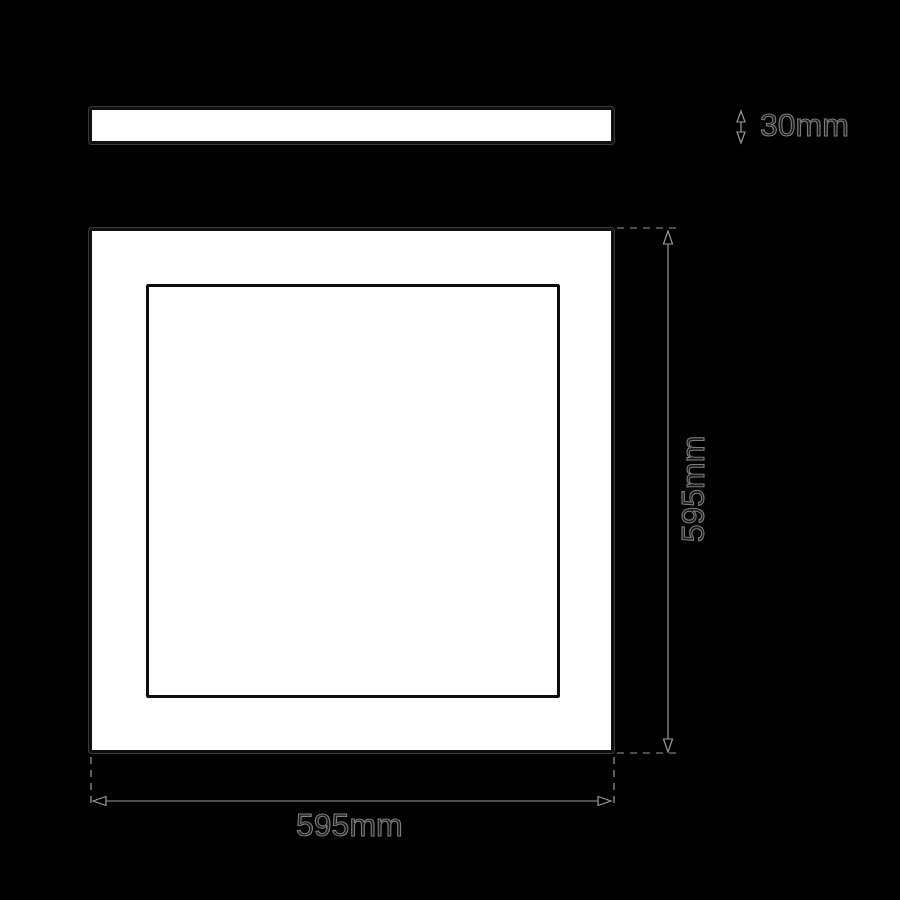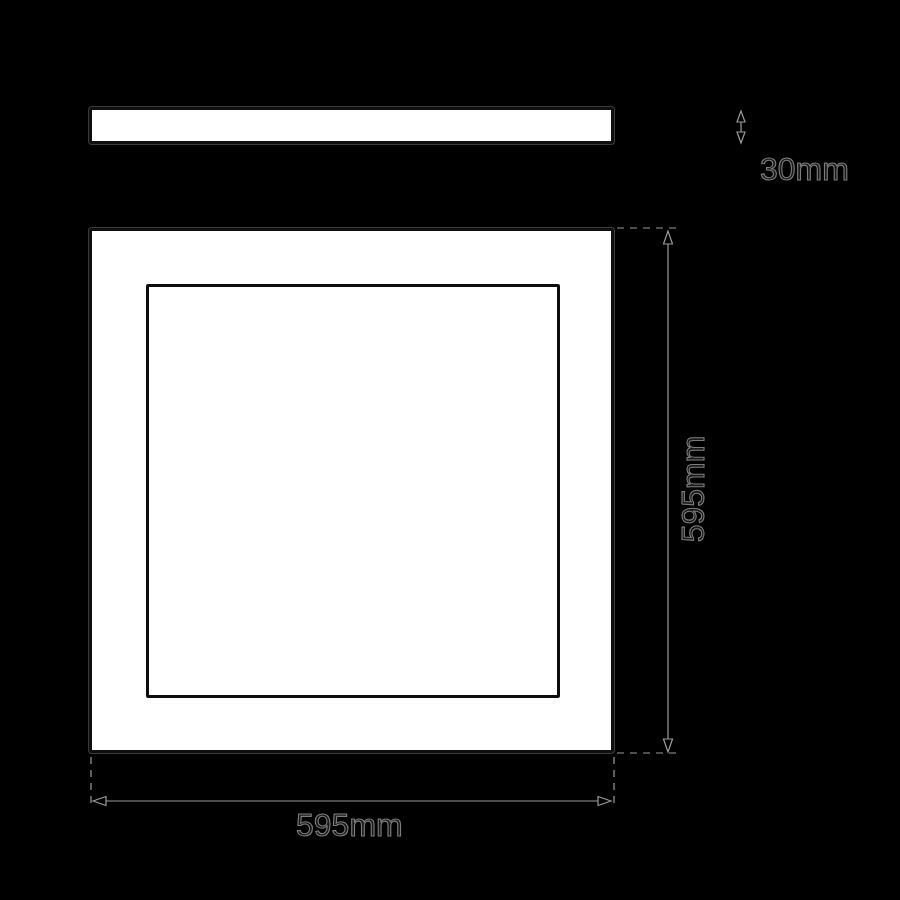--- a/index.html
+++ b/index.html
@@ -64,21 +64,20 @@
     line-height: 32px;
     letter-spacing: 0px;
     color: #1a1a1a;
     -webkit-text-stroke: 1.1px #7d7d7d;
     white-space: nowrap;
     user-select: none;
   }
   .dim-text-thickness {
     left: 760px;
     top: 109px;
-    margin-top: 44px;
   }
   .dim-text-width {
     left: 296px;
     top: 809px;
   }
   .dim-text-height {
     left: 693px;
     top: 489px;
     transform: translate(-50%, -50%) rotate(-90deg);
   }

